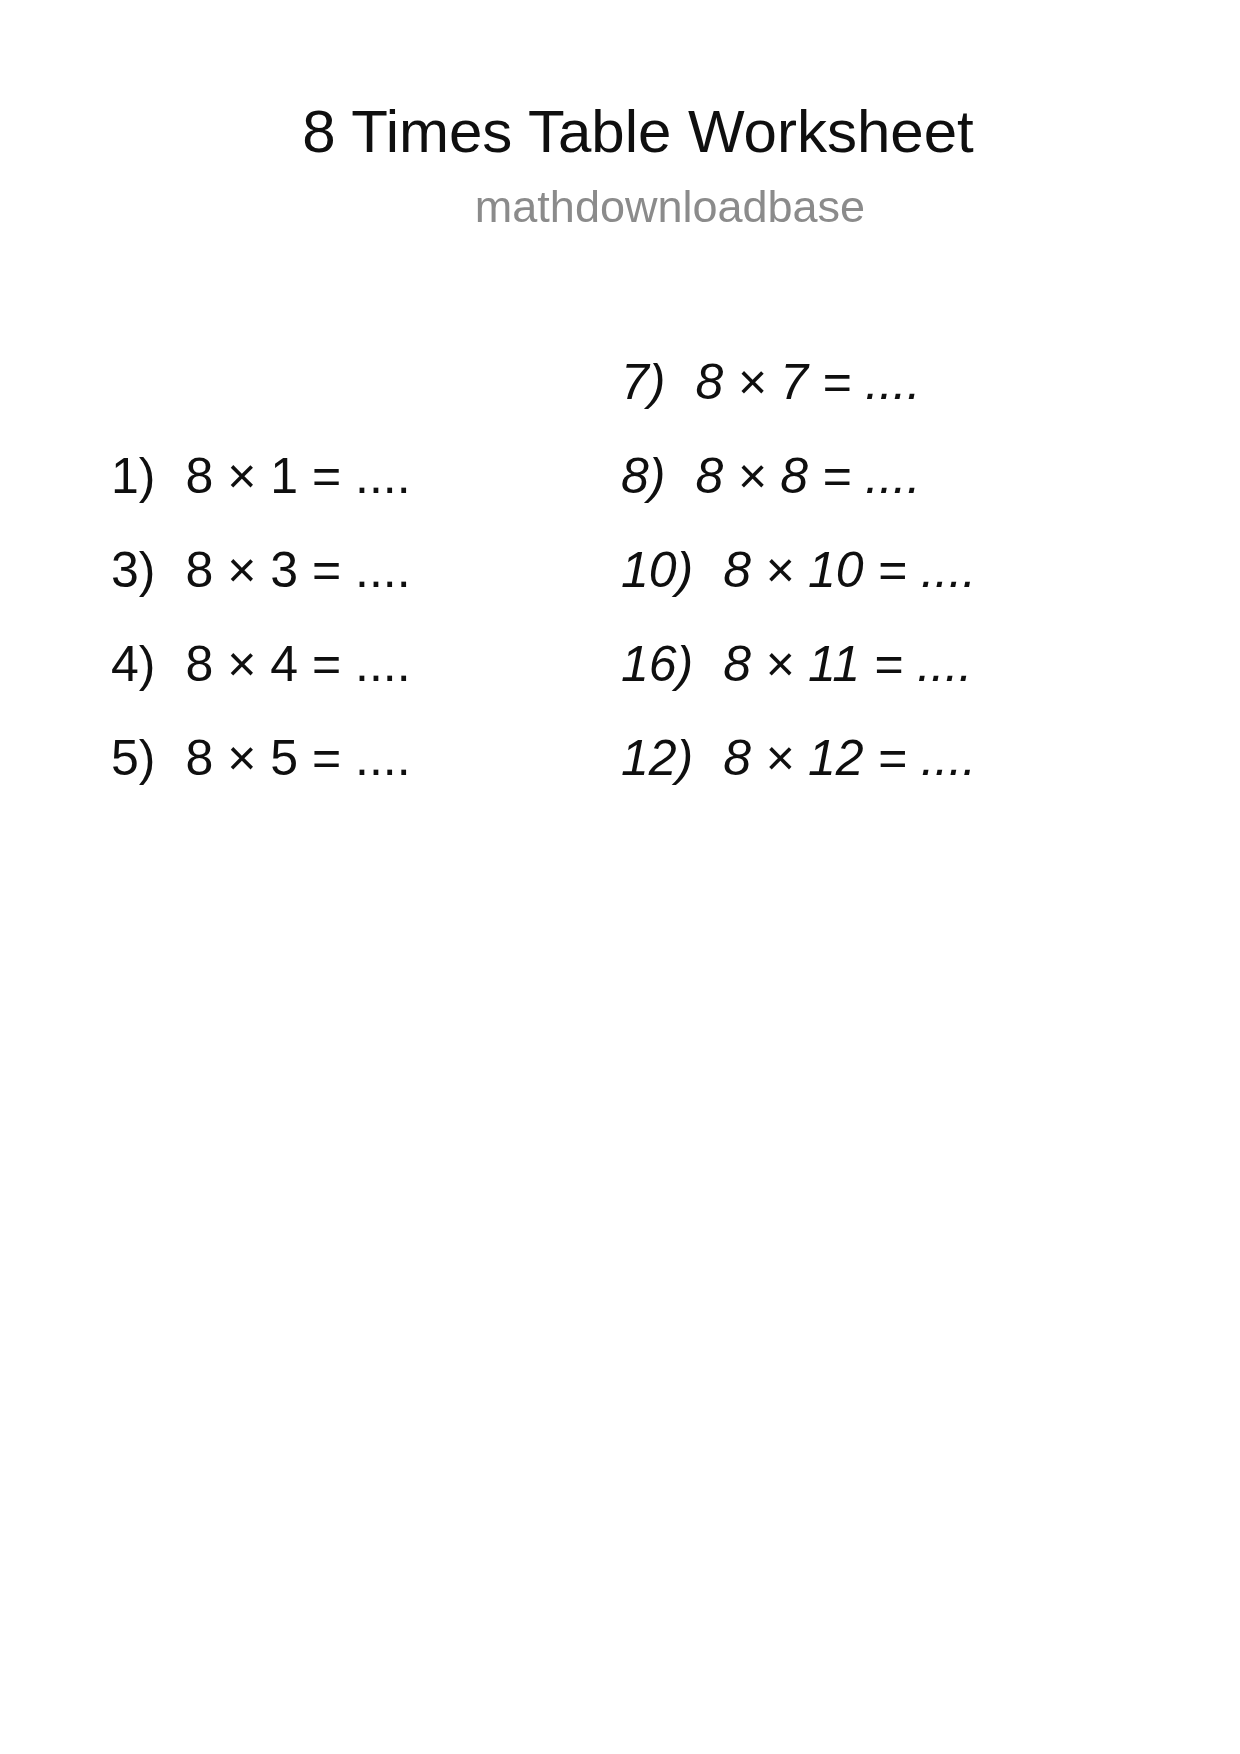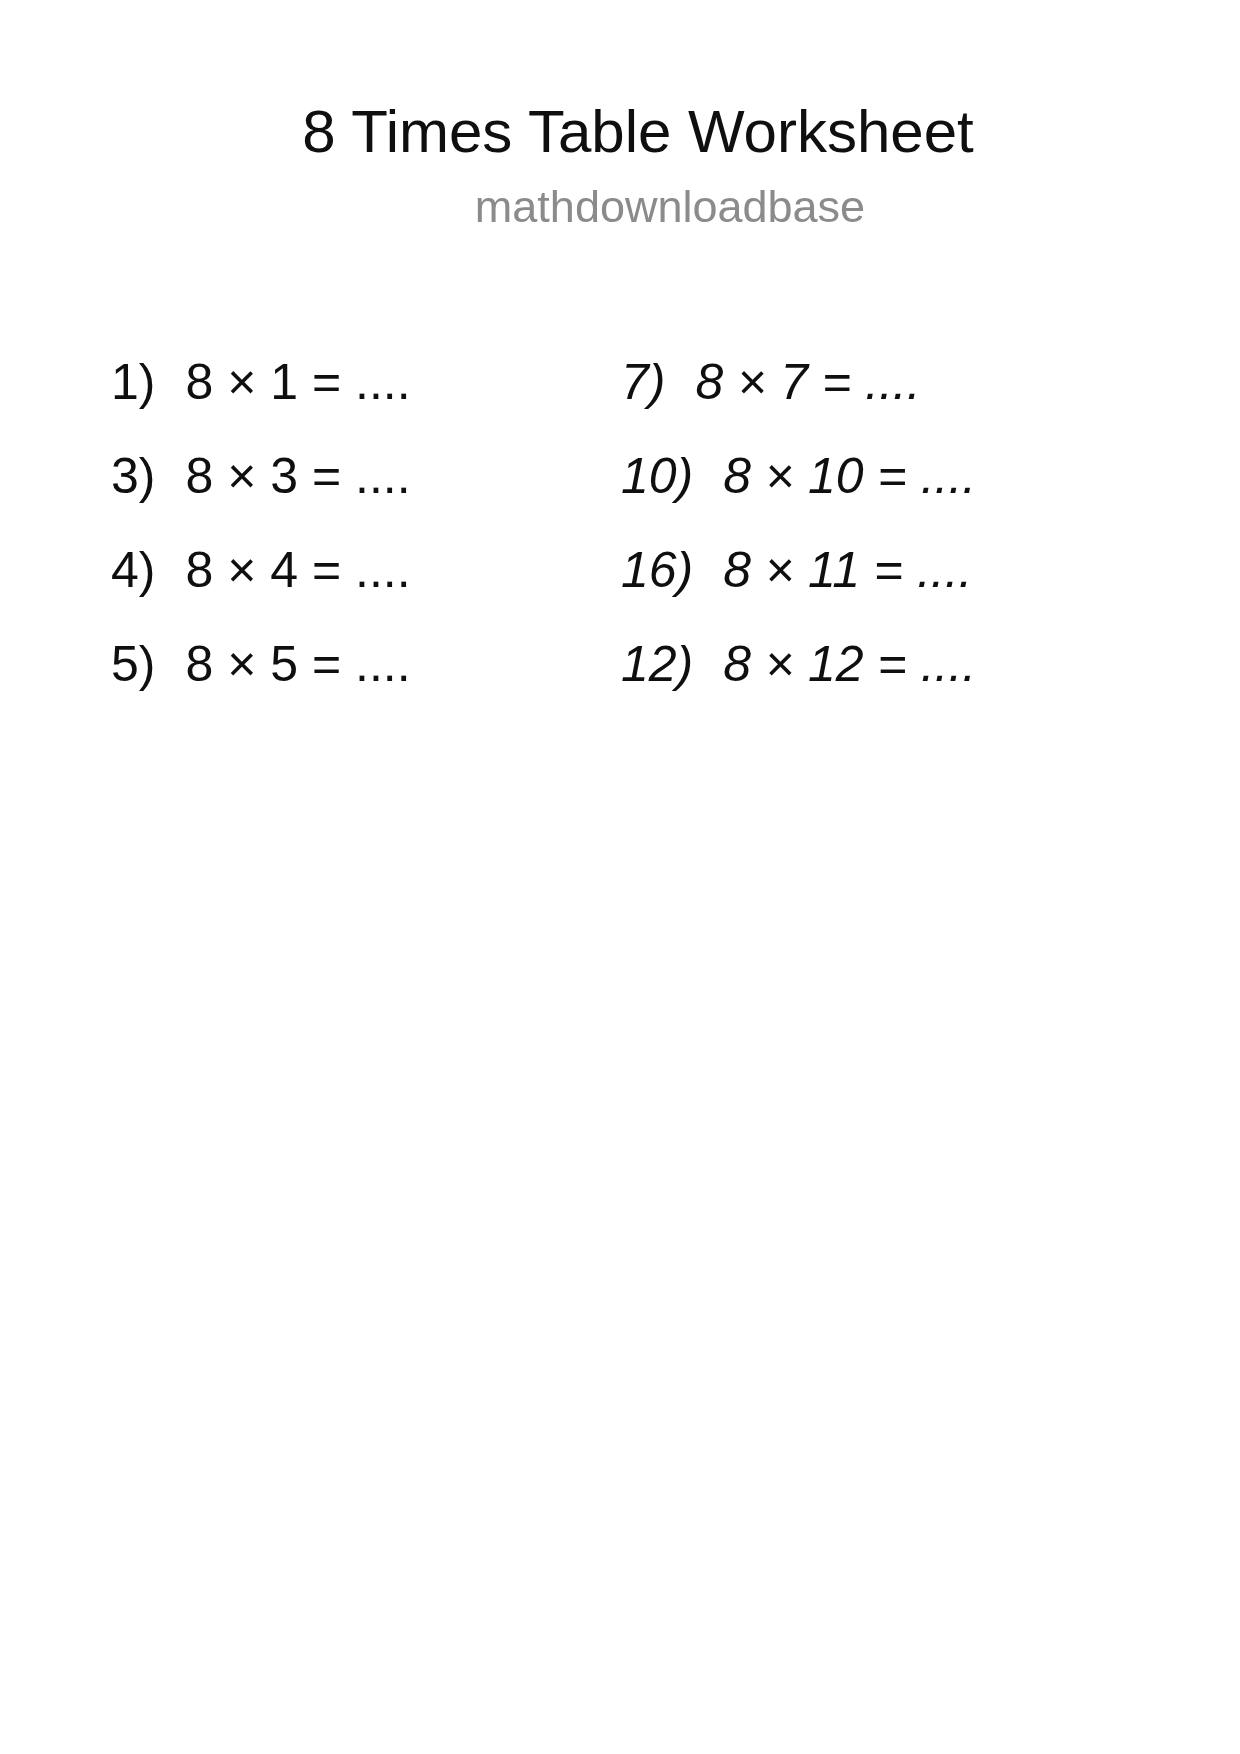--- a/index.html
+++ b/index.html
@@ -83,19 +83,20 @@
 
     <div class="column column-left">
       <div class="problem-row"><span class="problem-num">1)</span><span class="problem-expr">8 × 1 = ....</span></div>
       <div class="problem-row"><span class="problem-num">3)</span><span class="problem-expr">8 × 3 = ....</span></div>
       <div class="problem-row"><span class="problem-num">4)</span><span class="problem-expr">8 × 4 = ....</span></div>
       <div class="problem-row"><span class="problem-num">5)</span><span class="problem-expr">8 × 5 = ....</span></div>
     </div>
 
     <div class="column column-right">
       <div class="problem-row"><span class="problem-num">7)</span><span class="problem-expr">8 × 7 = ....</span></div>
+      <div class="problem-row"><span class="problem-num">8)</span><span class="problem-expr">8 × 8 = ....</span></div>
       <div class="problem-row"><span class="problem-num">10)</span><span class="problem-expr">8 × 10 = ....</span></div>
       <div class="problem-row"><span class="problem-num">16)</span><span class="problem-expr">8 × 11 = ....</span></div>
       <div class="problem-row"><span class="problem-num">12)</span><span class="problem-expr">8 × 12 = ....</span></div>
     </div>
 
   </div>
 </div>
 
 </body></html>

